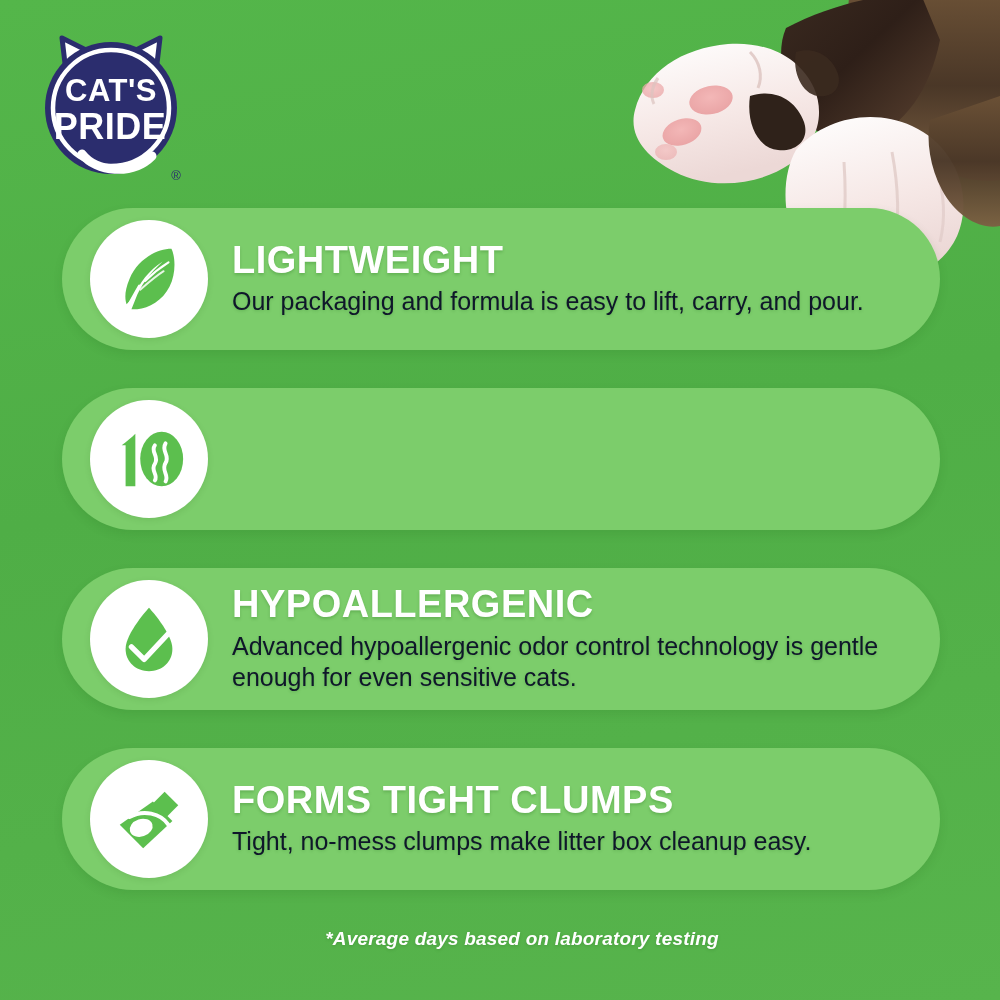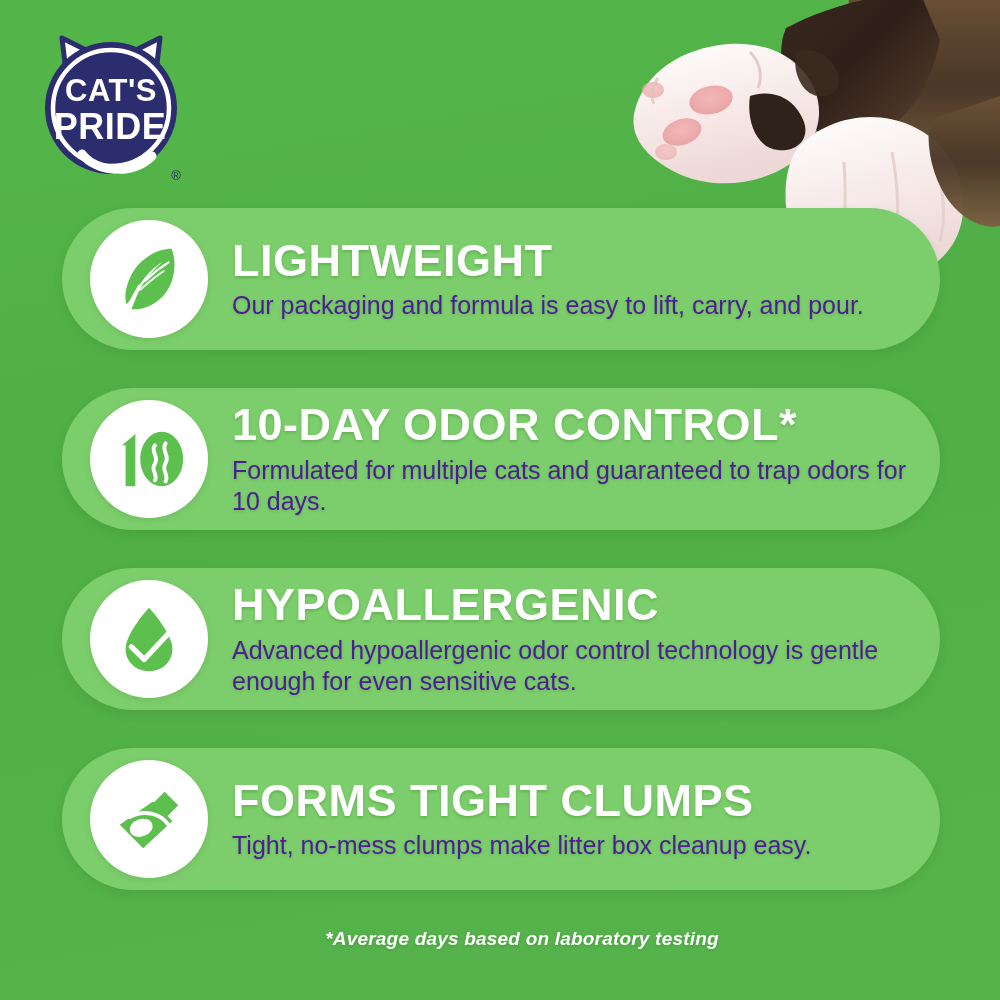--- a/index.html
+++ b/index.html
@@ -76,29 +76,29 @@
   }
   .icon-wrap svg { display: block; width: 78px; height: 78px; }
 
   .pill-text {
     margin-left: 24px;
     padding-right: 28px;
     overflow: visible;
   }
   .pill-title {
     color: #ffffff;
-    font-size: 45px;
+    font-size: 38px;
     font-weight: bold;
     letter-spacing: 0.5px;
     line-height: 1.05;
     text-shadow: 0 2px 3px rgba(40,110,30,0.28);
     white-space: nowrap;
   }
   .pill-body {
-    color: #4c1d95;
+    color: #0f172a;
     font-size: 25px;
     line-height: 1.24;
     margin-top: 6px;
     text-shadow: 0 1px 3px rgba(40,110,30,0.25);
     max-width: 700px;
   }
   .pill-body.wide { max-width: 720px; }
 
   
   .footnote {
@@ -221,24 +221,20 @@
         <svg viewBox="0 0 80 80" xmlns="http://www.w3.org/2000/svg">
 
           <path d="M12 26 C17 22 22 18 26 14 L26 68 L16 68 L16 26 Z" fill="#5cbf4e"></path>
 
           <ellipse cx="53" cy="40" rx="22" ry="28" fill="#5cbf4e"></ellipse>
 
           <path d="M46 26 C41 33 51 37 46 45 C41 52 50 56 46 62" stroke="#ffffff" stroke-width="4" fill="none" stroke-linecap="round"></path>
           <path d="M57 24 C52 32 62 36 57 44 C52 52 61 56 57 63" stroke="#ffffff" stroke-width="4" fill="none" stroke-linecap="round"></path>
         </svg>
       </div>
-      <div class="pill-text">
-        <div class="pill-title">10-DAY ODOR CONTROL*</div>
-        <div class="pill-body wide">Formulated for multiple cats and guaranteed to trap odors for 10 days.</div>
-      </div>
     </div>
 
     <div class="pill">
       <div class="icon-wrap">
         <svg viewBox="0 0 80 80" xmlns="http://www.w3.org/2000/svg">
           <path d="M40 8 C40 8 16 34 16 50 C16 64 27 73 40 73
                    C53 73 64 64 64 50 C64 34 40 8 40 8 Z" fill="#5cbf4e"></path>
           <path d="M22 48 L35 61 L64 30" stroke="#ffffff" stroke-width="5.5" fill="none" stroke-linecap="round" stroke-linejoin="round"></path>
         </svg>
       </div>

